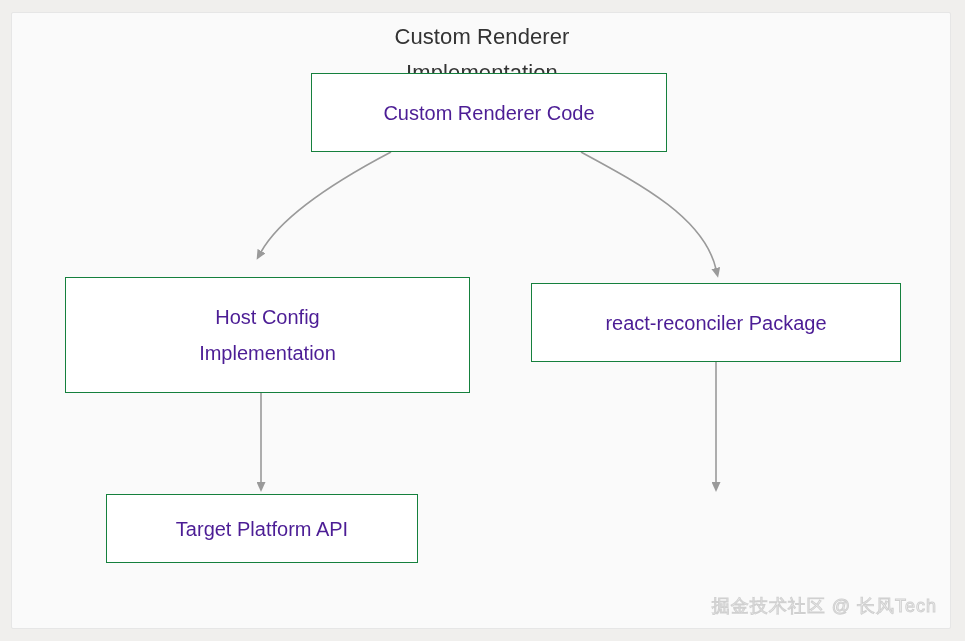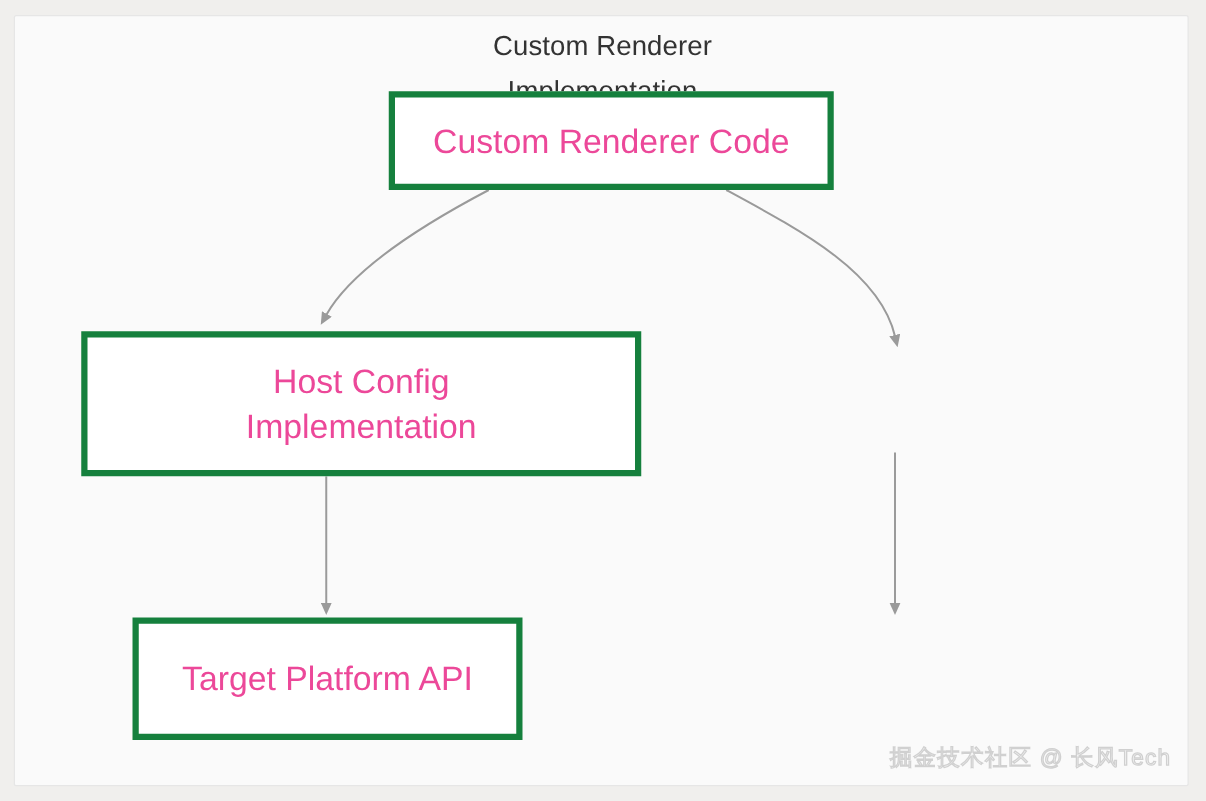--- a/index.html
+++ b/index.html
@@ -55,36 +55,36 @@
     top: 0;
     width: 940px;
     height: 617px;
     z-index: 2;
   }
 
   
   .node {
     position: absolute;
     background: #ffffff;
-    border: 5px solid #15803d;
+    border: 1px solid #15803d;
     display: flex;
     align-items: center;
     justify-content: center;
     text-align: center;
-    color: #ec4899;
-    font-size: 27px;
+    color: #4c1d95;
+    font-size: 20px;
     line-height: 36px;
     z-index: 3;
   }
   .node .node-label { display: block; white-space: pre-line; padding: 0 12px; }
 
   #node-custom-renderer-code { left: 299px; top: 60px; width: 356px; height: 79px; }
-  #node-host-config         { left: 53px;  top: 252px; width: 448px; height: 116px; }
+  #node-host-config         { left: 53px;  top: 264px; width: 405px; height: 116px; }
   #node-react-reconciler    { left: 519px; top: 270px; width: 370px; height: 79px; }
-  #node-target-platform-api { left: 94px;  top: 481px; width: 312px; height: 98px; }
+  #node-target-platform-api { left: 94px;  top: 481px; width: 312px; height: 69px; }
   #node-render-usestate     { left: 524px; top: 481px; width: 363px; height: 82px; }
 
   
   #watermark {
     position: absolute;
     right: 13px;
     bottom: 8px;
     font-size: 18px;
     line-height: 28px;
     color: #f5f5f5;
@@ -124,20 +124,23 @@
 
   <div class="node" id="node-custom-renderer-code">
     <span class="node-label">Custom Renderer Code</span>
   </div>
 
   <div class="node" id="node-host-config">
     <span class="node-label">Host Config
 Implementation</span>
   </div>
 
+  <div class="node" id="node-react-reconciler">
+    <span class="node-label">react-reconciler Package</span>
+  </div>
 
   <div class="node" id="node-target-platform-api">
     <span class="node-label">Target Platform API</span>
   </div>
 
 
   <div id="watermark">掘金技术社区 @ 长风Tech</div>
 
 </div>
 

